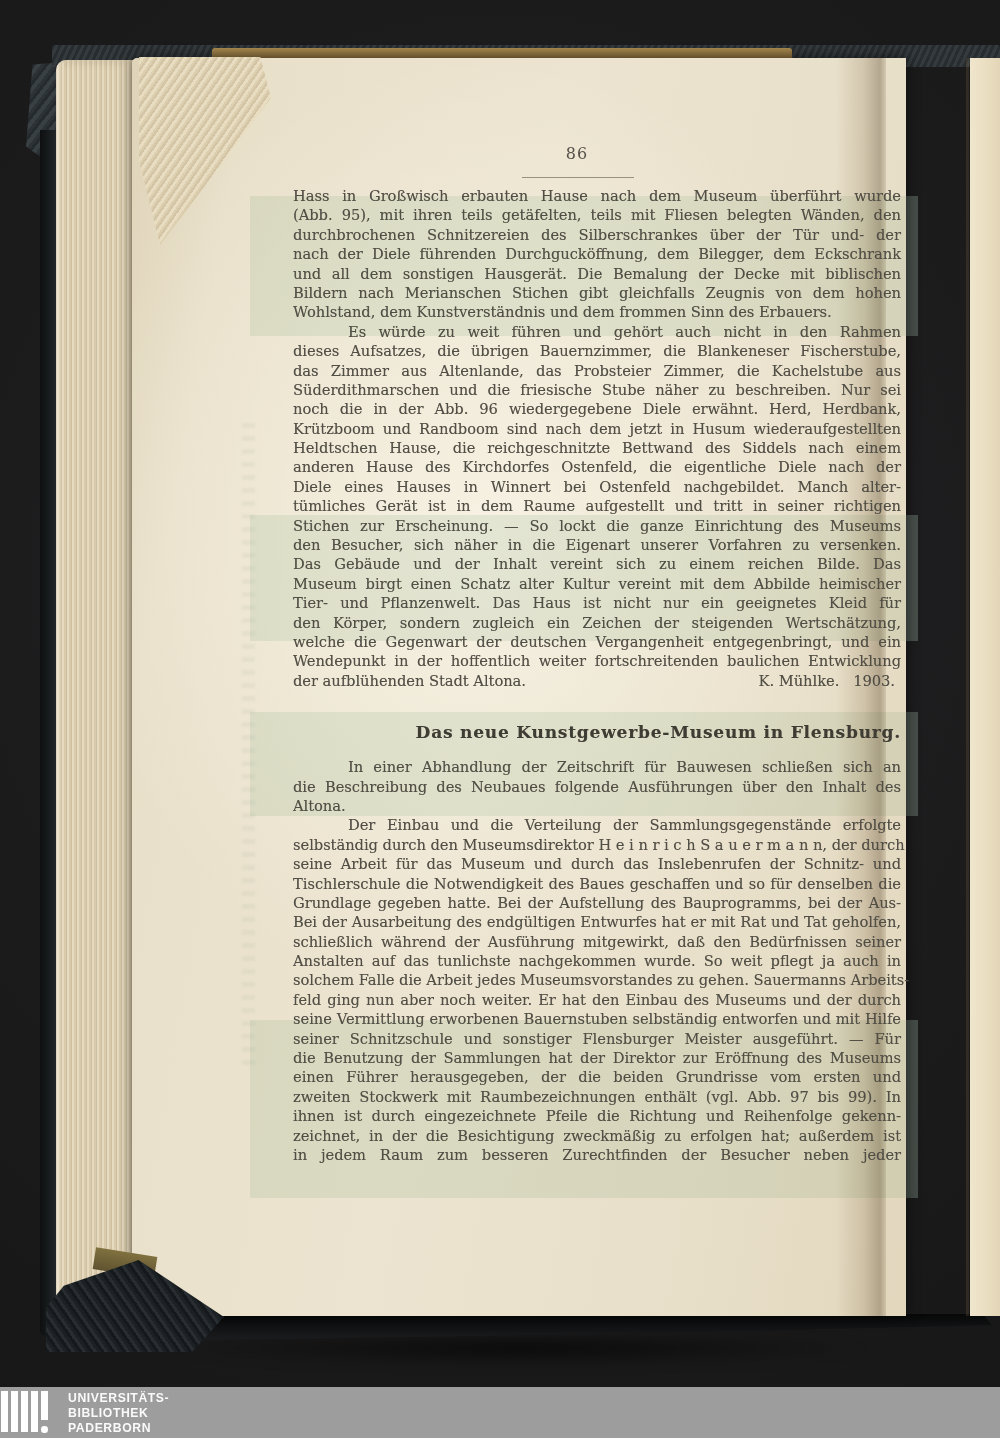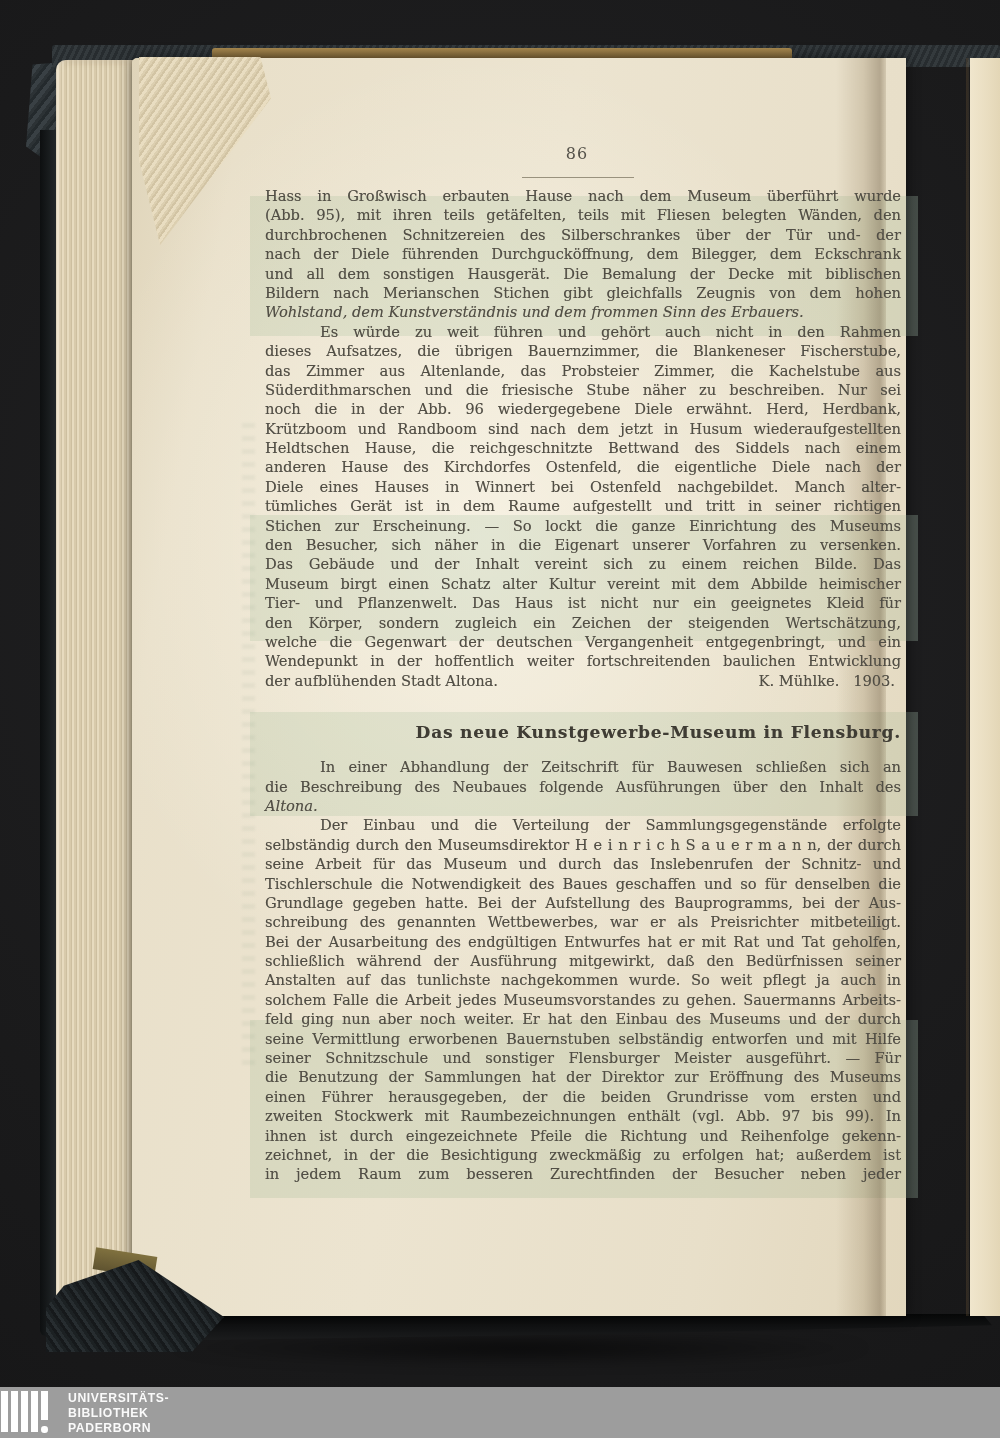--- a/index.html
+++ b/index.html
@@ -65,22 +65,22 @@
     background:repeating-linear-gradient(0deg, rgba(130,150,130,.18) 0 5px, rgba(130,150,130,0) 5px 13px);}
   
   .pagenum-row{left:0;top:86px;width:890px;text-align:center;
     font-size:16px;color:#55524a;letter-spacing:1px;}
   .head-rule{left:390px;top:119px;width:112px;height:1px;background:#99927e;}
   
   .text-column{left:133px;top:128px;width:636px;
     font-size:14.6px;line-height:19.4px;color:#514e45;
     text-shadow:.2px .2px .4px rgba(81,78,69,.45);}
   .line{height:19.4px;text-align:justify;text-align-last:justify;
-    text-justify:inter-word;white-space:nowrap;overflow:visible;}
-  .line.endline{text-align-last:left;font-style:italic;}
+    text-justify:inter-word;white-space:nowrap;overflow:visible;margin-left:28px;}
+  .line.endline{text-align-last:left;}
   .line.indent{text-indent:55px;}
   .line.split{display:flex;justify-content:space-between;text-align:right;}
   .line .sig{white-space:pre;padding-right:6px;}
   .heading{margin-top:33px;margin-bottom:11px;height:23px;text-align:right;
     font-weight:bold;font-size:17px;letter-spacing:.8px;color:#3f3c34;}
   
   .footer-bar{left:0;top:1387px;width:1000px;height:51px;background:#9d9d9d;z-index:20;}
   .logo-icon{left:0;top:2px;width:52px;height:46px;}
   .logo-icon .bar{position:absolute;top:2px;width:6.5px;height:41px;background:#fff;}
   .logo-icon .bar:nth-child(1){left:1px;}
@@ -152,21 +152,20 @@
       </div>
       <div class="heading">Das neue Kunstgewerbe-Museum in Flensburg.</div>
       <div class="line indent">In einer Abhandlung der Zeitschrift für Bauwesen schließen sich an</div>
       <div class="line">die Beschreibung des Neubaues folgende Ausführungen über den Inhalt des</div>
       <div class="line endline">Altona.</div>
       <div class="line indent">Der Einbau und die Verteilung der Sammlungsgegenstände erfolgte</div>
       <div class="line">selbständig durch den Museumsdirektor H e i n r i c h  S a u e r m a n n, der durch</div>
       <div class="line">seine Arbeit für das Museum und durch das Inslebenrufen der Schnitz- und</div>
       <div class="line">Tischlerschule die Notwendigkeit des Baues geschaffen und so für denselben die</div>
       <div class="line">Grundlage gegeben hatte.  Bei der Aufstellung des Bauprogramms, bei der Aus-</div>
-      <div class="line">schreibung des genannten Wettbewerbes, war er als Preisrichter mitbeteiligt.</div>
       <div class="line">Bei der Ausarbeitung des endgültigen Entwurfes hat er mit Rat und Tat geholfen,</div>
       <div class="line">schließlich während der Ausführung mitgewirkt, daß den Bedürfnissen seiner</div>
       <div class="line">Anstalten auf das tunlichste nachgekommen wurde.  So weit pflegt ja auch in</div>
       <div class="line">solchem Falle die Arbeit jedes Museumsvorstandes zu gehen.  Sauermanns Arbeits-</div>
       <div class="line">feld ging nun aber noch weiter.  Er hat den Einbau des Museums und der durch</div>
       <div class="line">seine Vermittlung erworbenen Bauernstuben selbständig entworfen und mit Hilfe</div>
       <div class="line">seiner Schnitzschule und sonstiger Flensburger Meister ausgeführt. — Für</div>
       <div class="line">die Benutzung der Sammlungen hat der Direktor zur Eröffnung des Museums</div>
       <div class="line">einen Führer herausgegeben, der die beiden Grundrisse vom ersten und</div>
       <div class="line">zweiten Stockwerk mit Raumbezeichnungen enthält (vgl. Abb. 97 bis 99).  In</div>

